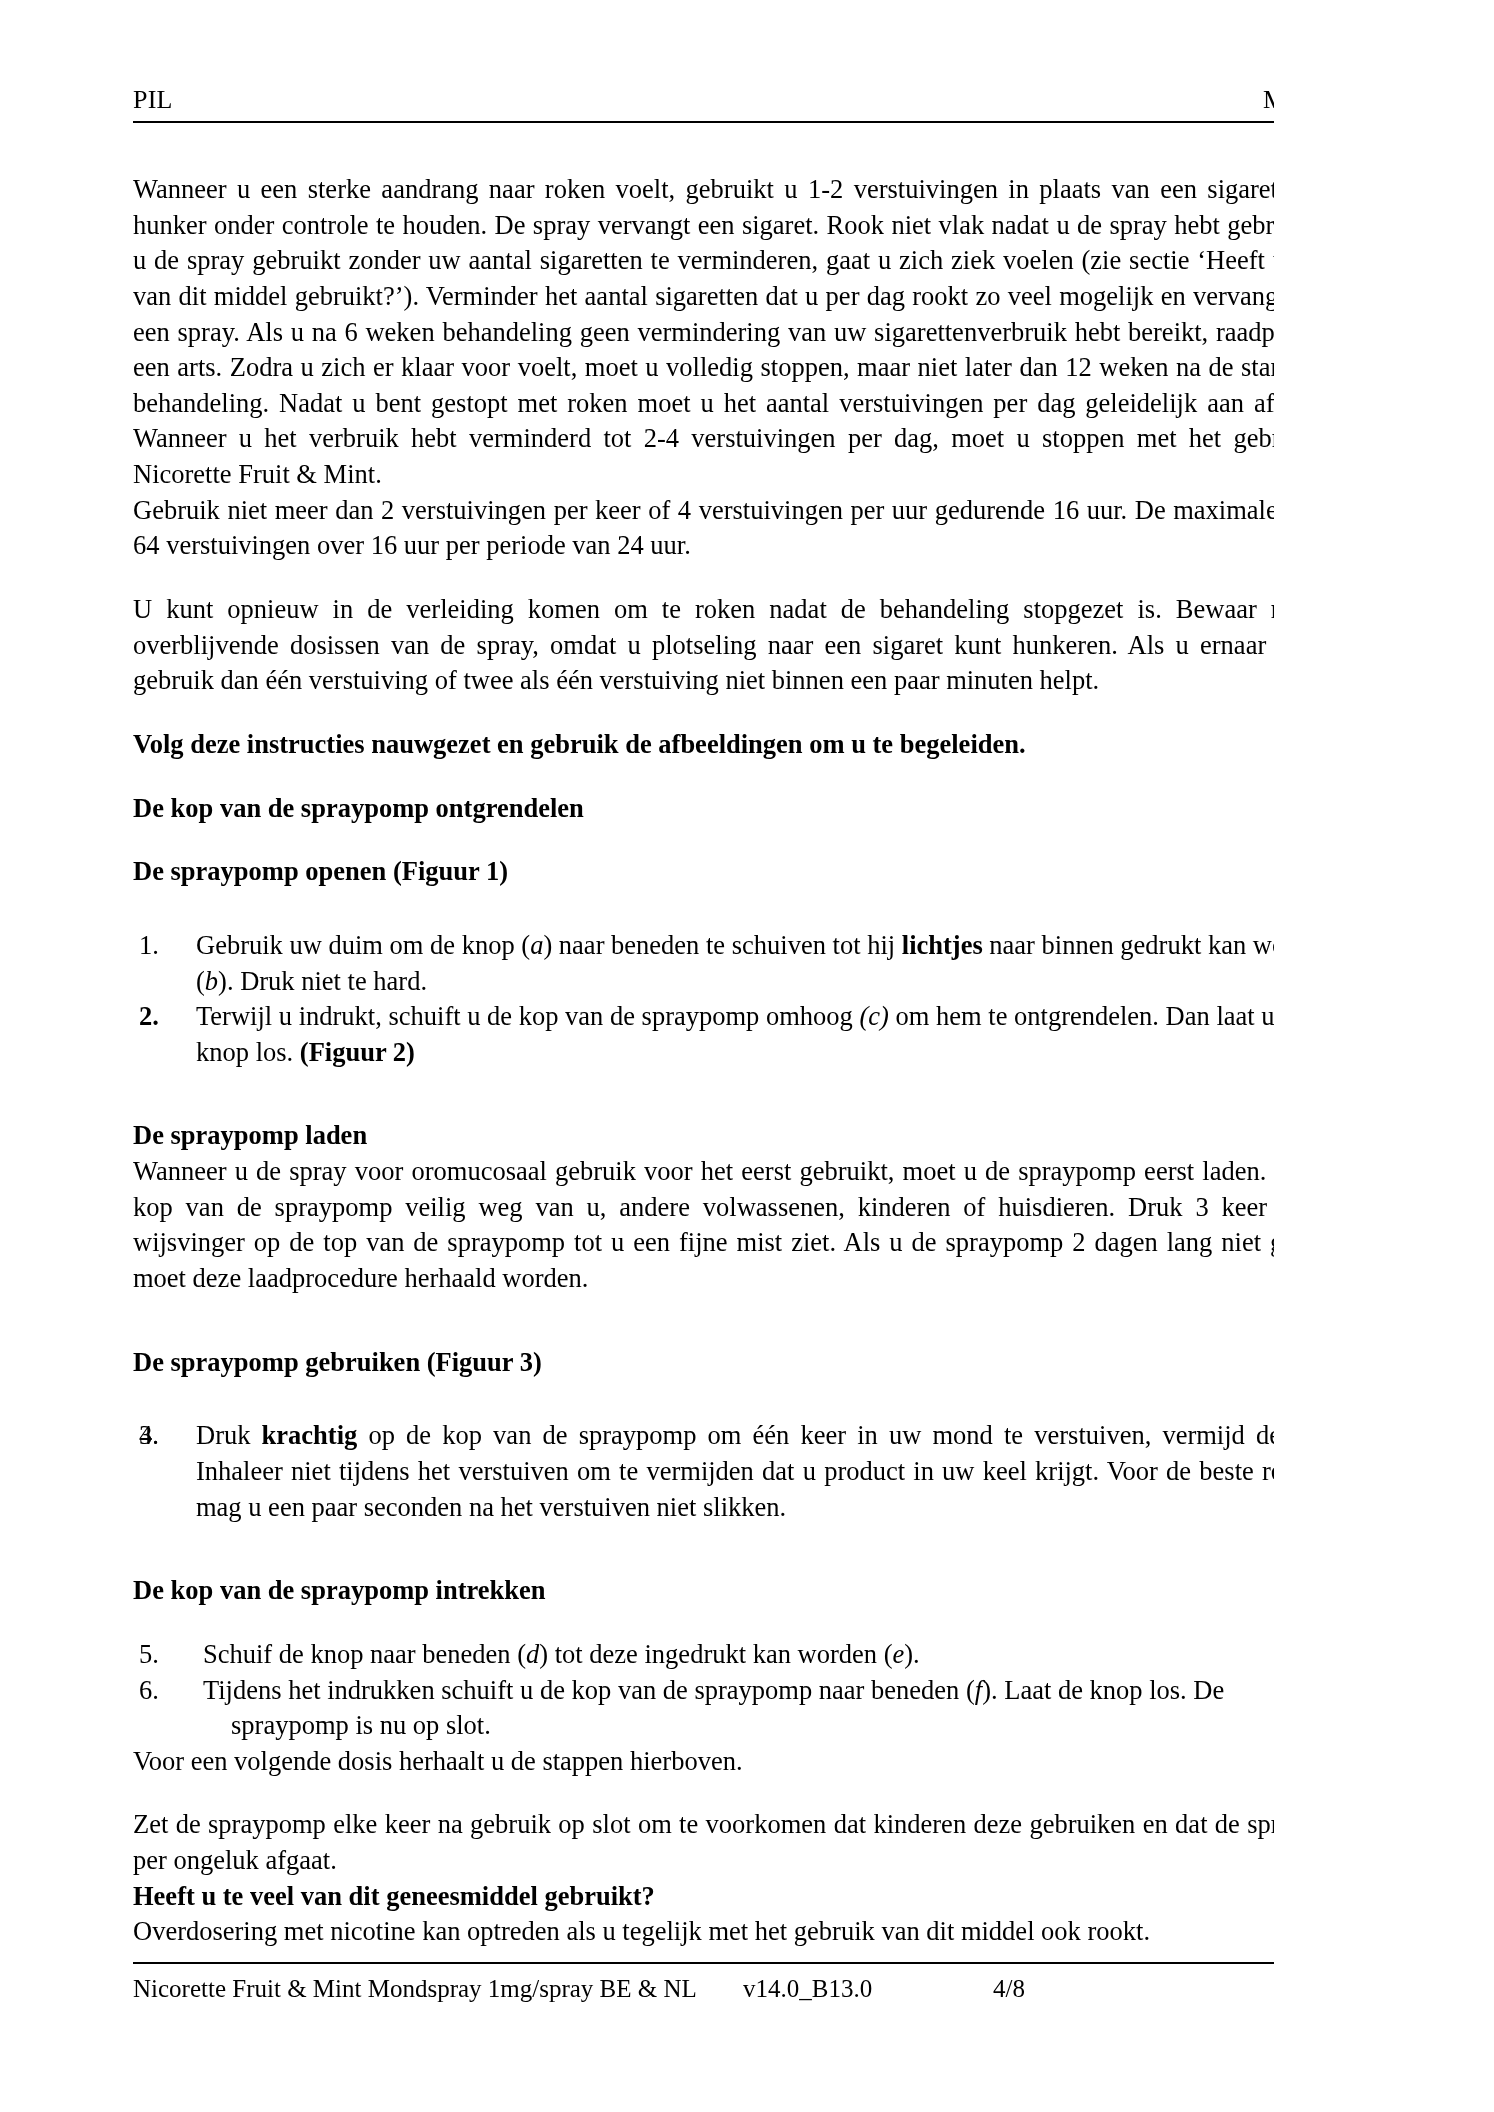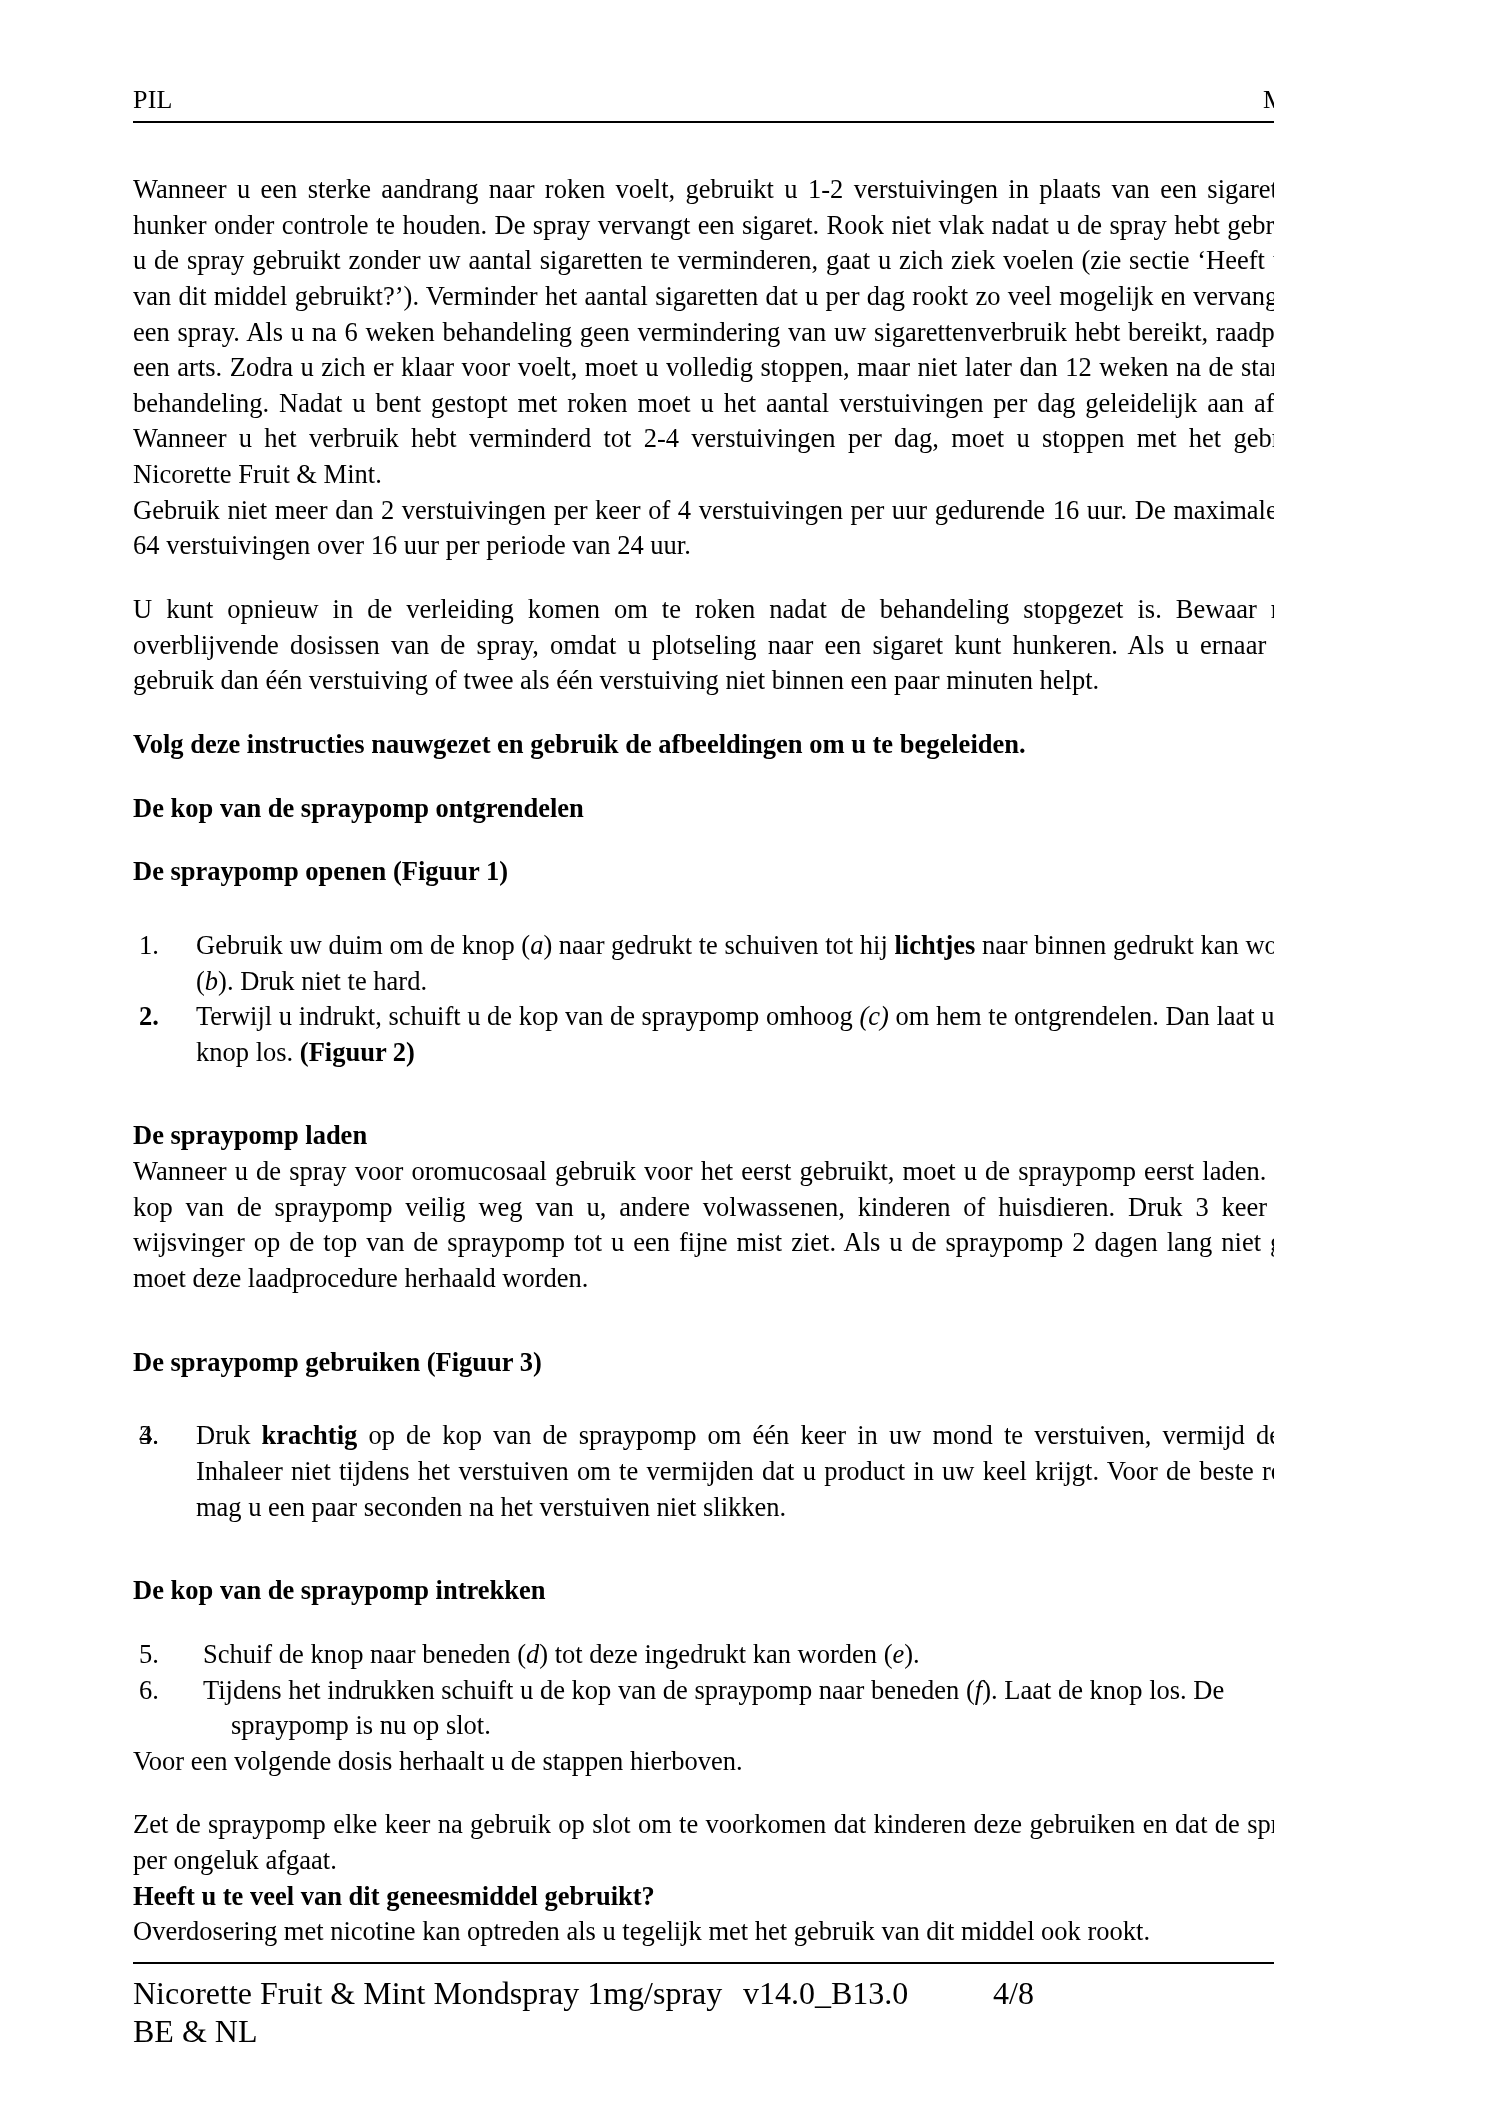--- a/index.html
+++ b/index.html
@@ -84,21 +84,21 @@
   .li-56 .sub { display: block; padding-left: 28px; }
 
   
   .footer {
     position: absolute;
     left: 133px;
     top: 1962px;
     width: 1232px;
     border-top: 2.4px solid #000;
     padding-top: 10px;
-    font-size: 32px;
+    font-size: 25px;
     line-height: 1.2;
   }
   .footer-row {
     display: flex;
     align-items: baseline;
   }
   .f-title { width: 610px; }
   .f-ver   { width: 250px; }
   .f-page  { width: 120px; }
 </style>
@@ -130,21 +130,21 @@
     <p class="heading">De kop van de spraypomp ontgrendelen</p>
 
     <div class="gap-md"></div>
 
     <p class="heading">De spraypomp openen (Figuur 1)</p>
 
     <div class="gap-lg"></div>
 
     <div class="list">
       <div class="li">
-        <span class="num">1.</span><span><span>Gebruik uw duim om de knop (</span><i>a</i><span>) naar gedrukt te schuiven tot hij </span><b>lichtjes</b><span> naar binnen gedrukt kan worden (</span><i>b</i><span>). Druk niet te hard.</span></span>
+        <span class="num">1.</span><span><span>Gebruik uw duim om de knop (</span><i>a</i><span>) naar beneden te schuiven tot hij </span><b>lichtjes</b><span> naar binnen gedrukt kan worden (</span><i>b</i><span>). Druk niet te hard.</span></span>
       </div>
       <div class="li">
         <span class="num b">2.</span><span><span>Terwijl u indrukt, schuift u de kop van de spraypomp omhoog </span><i>(c)</i><span> om hem te ontgrendelen. Dan laat u de knop los. </span><b>(Figuur 2)</b></span>
       </div>
     </div>
 
     <div class="gap-xl"></div>
 
     <p class="heading">De spraypomp laden</p>
     <p class="just">Wanneer u de spray voor oromucosaal gebruik voor het eerst gebruikt, moet u de spraypomp eerst laden. Richt de kop van de spraypomp veilig weg van u, andere volwassenen, kinderen of huisdieren. Druk 3 keer met uw wijsvinger op de top van de spraypomp tot u een fijne mist ziet. Als u de spraypomp 2 dagen lang niet gebruikt, moet deze laadprocedure herhaald worden.</p>

